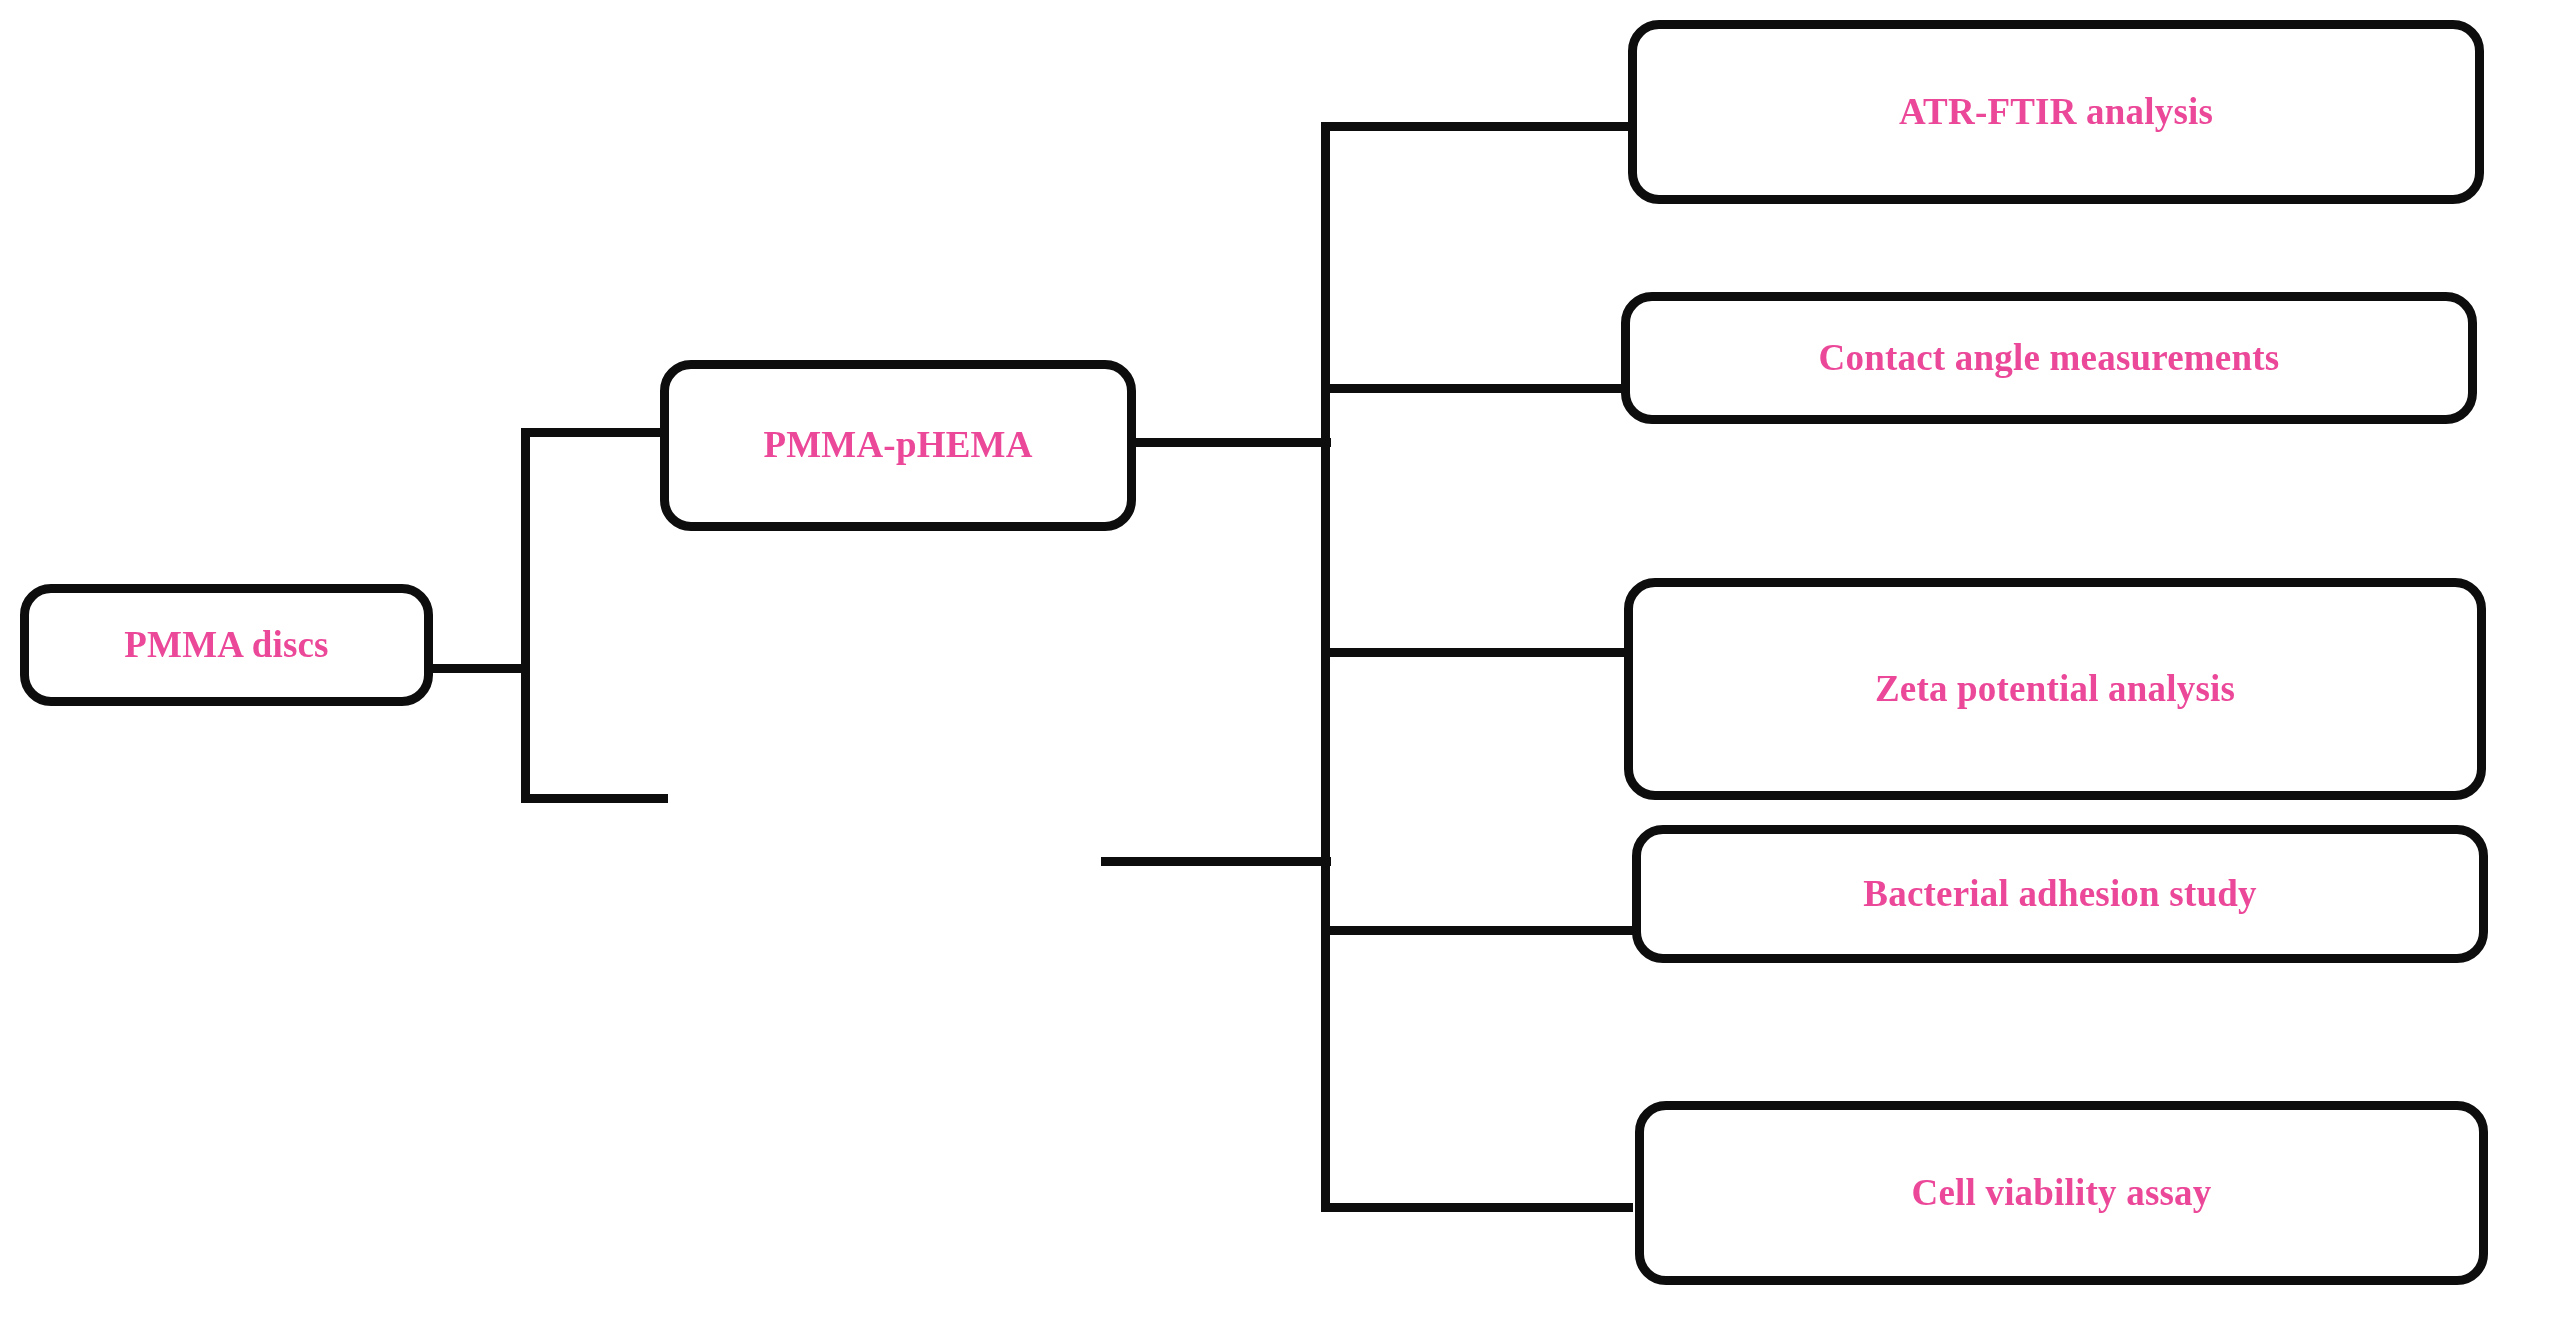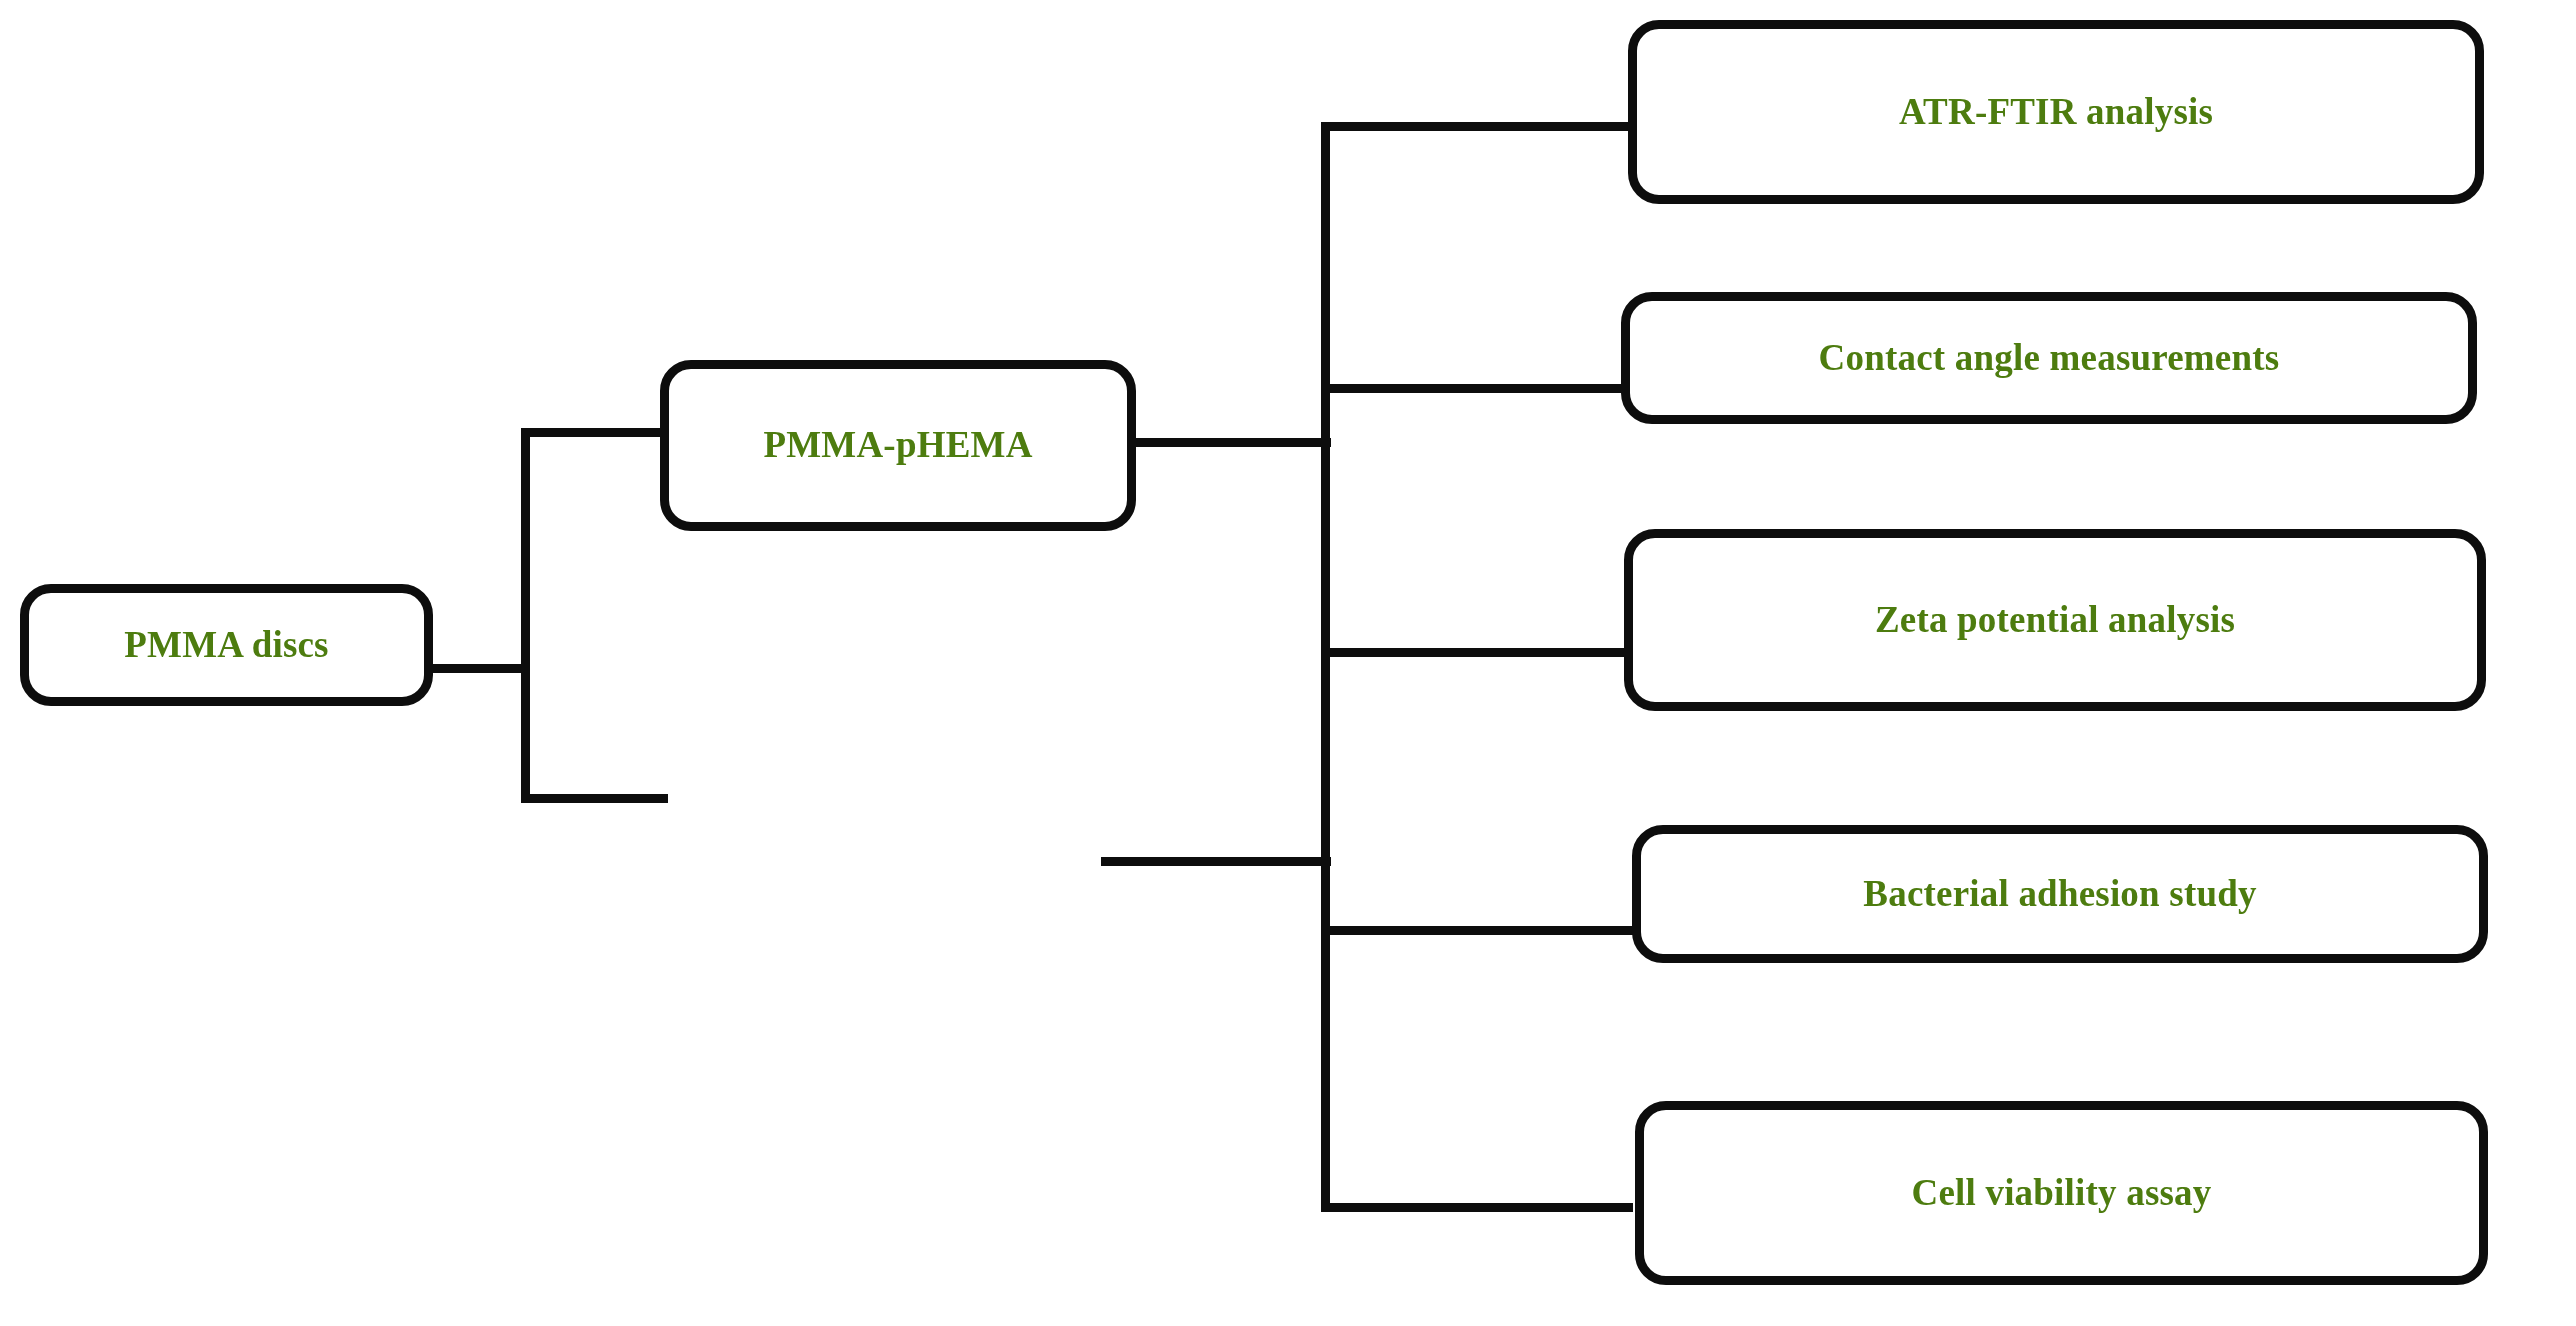--- a/index.html
+++ b/index.html
@@ -19,21 +19,21 @@
   .node {
     position: absolute;
     box-sizing: border-box;
     background: #ffffff;
     border: 9.2px solid #0d0d0d;
     border-radius: 31px;
     display: flex;
     align-items: center;
     justify-content: center;
     text-align: center;
-    color: #4d7c0f;
+    color: #ec4899;
     font-weight: bold;
     line-height: 1.1;
     letter-spacing: 0.2px;
     z-index: 3;
   }
   .node-label {
     display: block;
     padding: 0 16.5px;
   }
   
@@ -83,21 +83,21 @@
 
 
   <div class="node level-leaf" style="left:1628px; top:20px; width:856px; height:184px;">
     <span class="node-label">ATR-FTIR analysis</span>
   </div>
 
   <div class="node level-leaf" style="left:1621px; top:292px; width:856px; height:132px;">
     <span class="node-label">Contact angle measurements</span>
   </div>
 
-  <div class="node level-leaf" style="left:1624px; top:529px; width:862px; height:182px;">
+  <div class="node level-leaf" style="left:1624px; top:578px; width:862px; height:222px;">
     <span class="node-label">Zeta potential analysis</span>
   </div>
 
   <div class="node level-leaf" style="left:1632px; top:825px; width:856px; height:138px;">
     <span class="node-label">Bacterial adhesion study</span>
   </div>
 
   <div class="node level-leaf" style="left:1635px; top:1101px; width:853px; height:184px;">
     <span class="node-label">Cell viability assay</span>
   </div>

